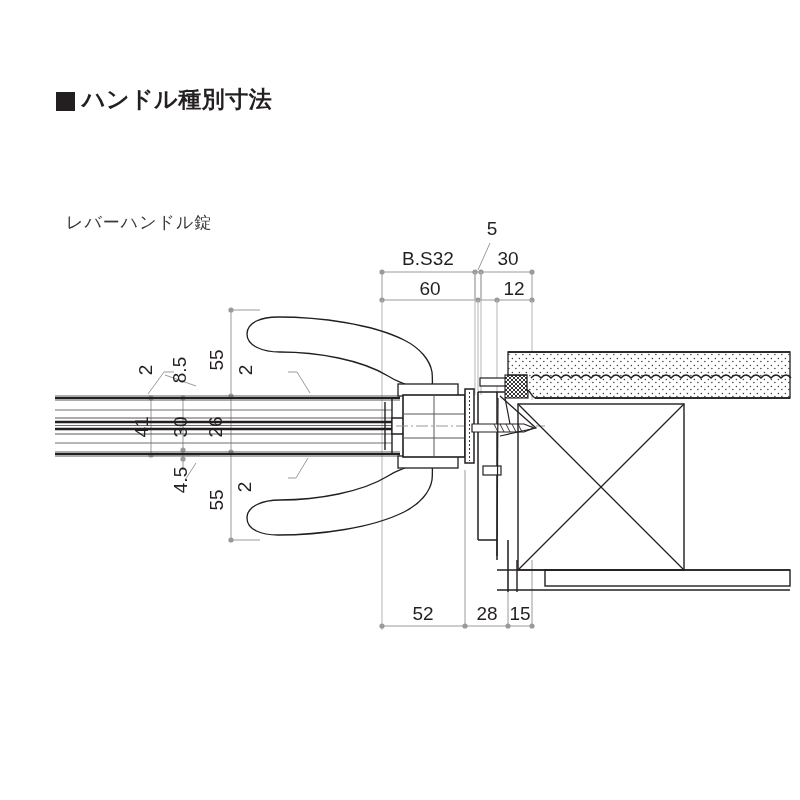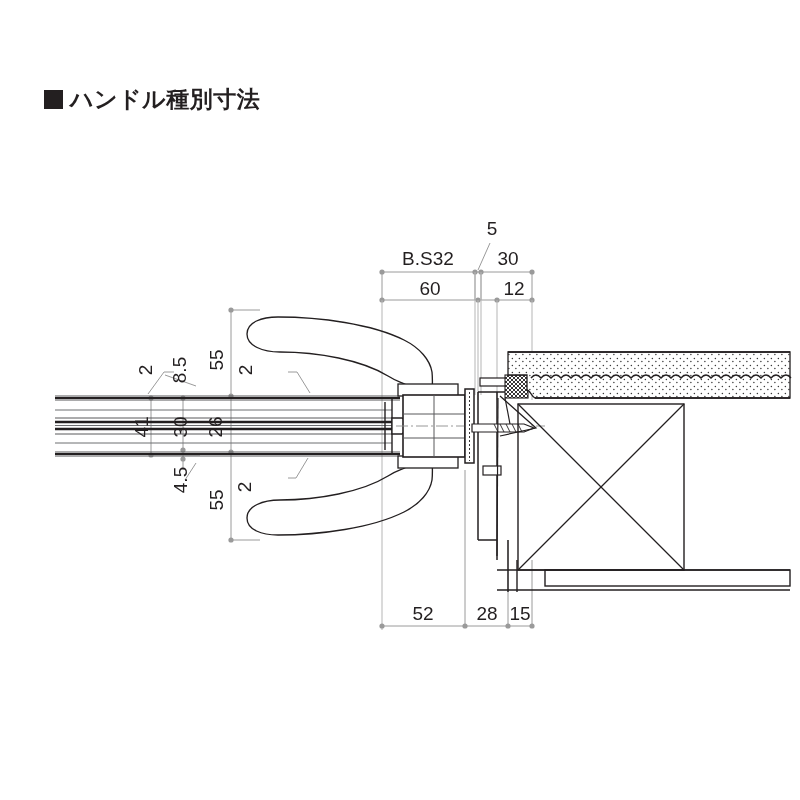--- a/index.html
+++ b/index.html
@@ -8,22 +8,22 @@
     width:800px;height:800px;
     font-family:"Liberation Sans","DejaVu Sans",sans-serif;
     color:#231f20;
     overflow:hidden;
     position:relative;
   }
   #page{position:relative;width:800px;height:800px;background:#fff;}
 
   
   .title-row{
-    position:absolute;left:44px;top:88px;
-    display:flex;align-items:center;gap:7px;
+    position:absolute;left:56px;top:88px;
+    display:flex;align-items:flex-end;gap:7px;
   }
   .title-mark{
     width:19px;height:19px;background:#231f20;display:block;flex:0 0 auto;
   }
   .title-text{
     font-size:23px;font-weight:700;letter-spacing:.5px;
     color:#231f20;line-height:1;white-space:nowrap;
   }
   .subtitle{
     position:absolute;left:66px;top:211px;
@@ -41,20 +41,21 @@
 </head>
 <body>
 
 <div id="page">
 
   <div class="title-row">
     <span class="title-mark"></span>
     <span class="title-text">ハンドル種別寸法</span>
   </div>
 
+  <div class="subtitle">レバーハンドル錠</div>
 
   <svg id="dwg" viewBox="0 0 800 800">
     <defs>
 
       <pattern id="stipple" width="7" height="7" patternUnits="userSpaceOnUse">
         <rect width="7" height="7" fill="#ffffff"></rect>
         <circle cx="1.4" cy="1.4" r="0.75" fill="#3a3a3a"></circle>
         <circle cx="4.9" cy="4.6" r="0.75" fill="#3a3a3a"></circle>
       </pattern>
 

